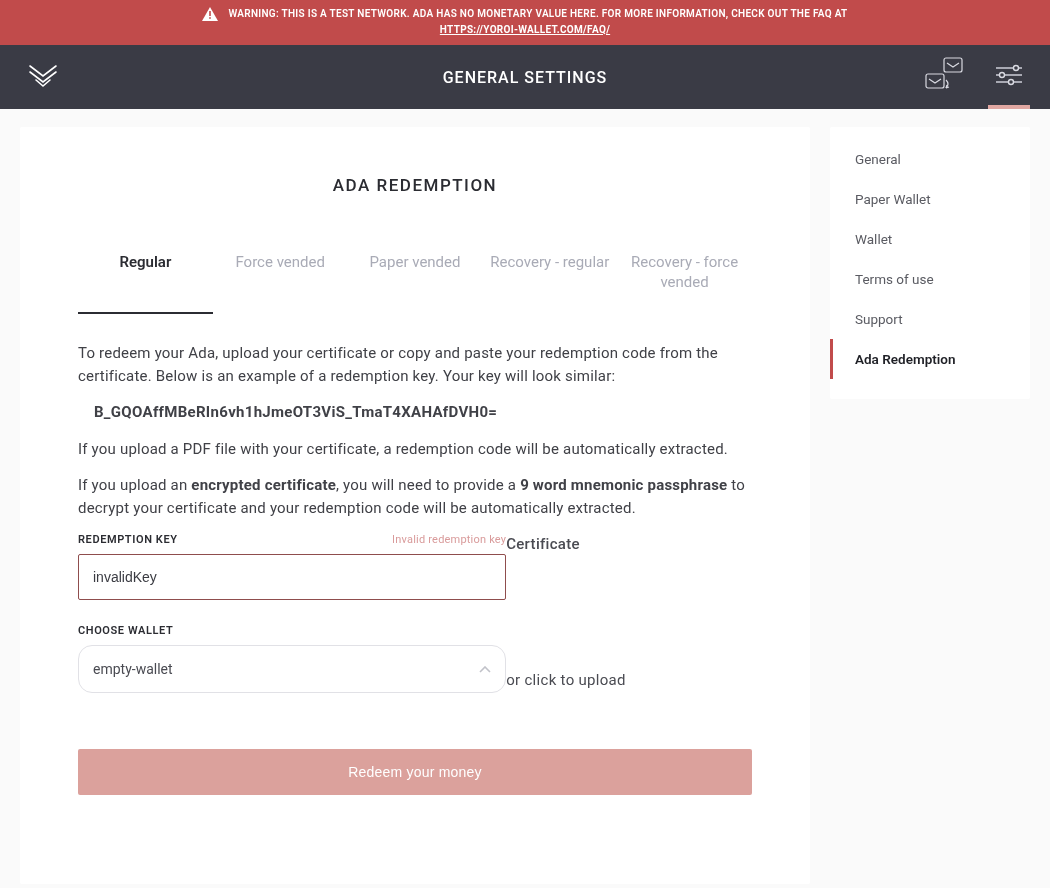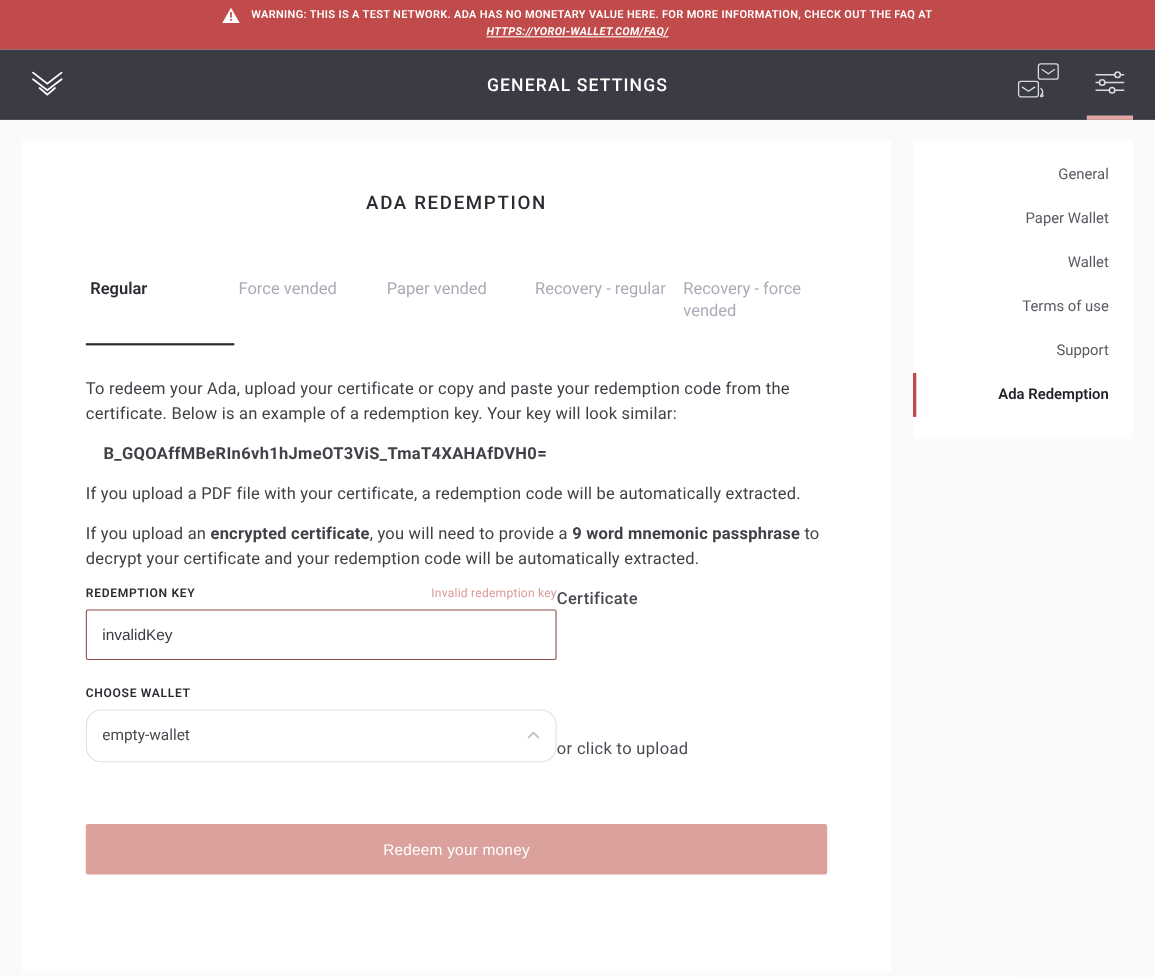--- a/index.html
+++ b/index.html
@@ -27,21 +27,20 @@
     text-align: center;
   }
   .warning-banner .line1 {
     display: flex;
     align-items: center;
     gap: 10px;
   }
   .warning-banner .faq-link {
     text-decoration: underline;
     font-weight: 700;
-    font-style: italic;
   }
   .warn-icon svg { display:block; }
 
   
   .top-header {
     background: #3a3b45;
     height: 64px;
     display: flex;
     align-items: center;
     justify-content: space-between;
@@ -107,20 +106,21 @@
   }
 
   
   .tabs {
     display: flex;
     border-bottom: none;
     margin-bottom: 28px;
   }
   .tab {
     flex: 1;
+    text-align: center;
     font-size: 15px;
     color:#a9abb6;
     padding: 12px 4px 22px;
     cursor: pointer;
     line-height:1.3;
   }
   .tab.active {
     color:#2b2c32;
     font-weight:600;
     border-bottom: 2px solid #2b2c32;
@@ -229,21 +229,20 @@
     border-radius:2px;
     padding: 12px 0 20px;
     align-self: flex-start;
   }
   .sidebar-item {
     padding: 12px 22px;
     font-size:13.5px;
     color:#5a5b62;
     cursor:pointer;
     border-left:3px solid transparent;
-    text-align:right;
   }
   .sidebar-item.active {
     color:#1f2026;
     font-weight:600;
     border-left:3px solid #c14b4b;
     background:#fff;
   }
 </style>
 </head>
 <body>

